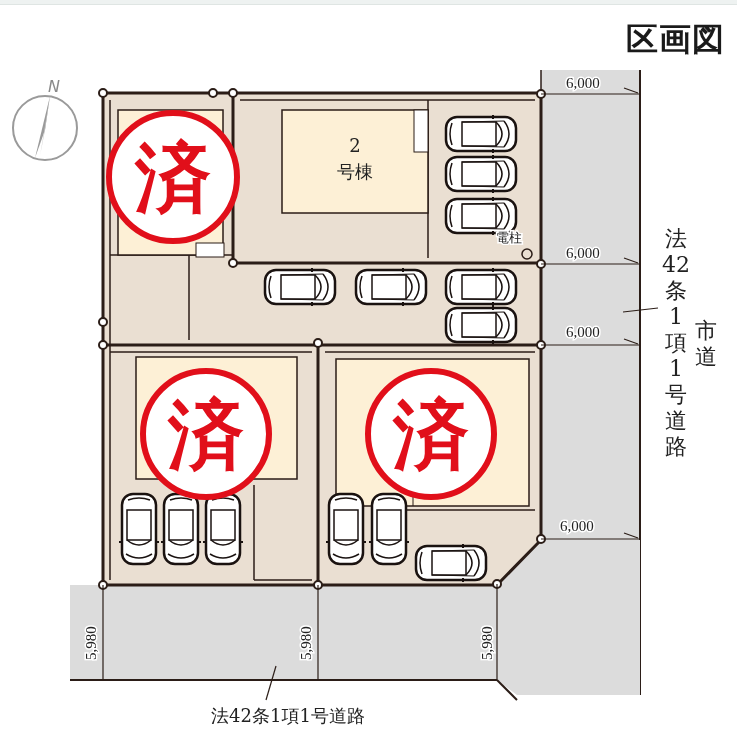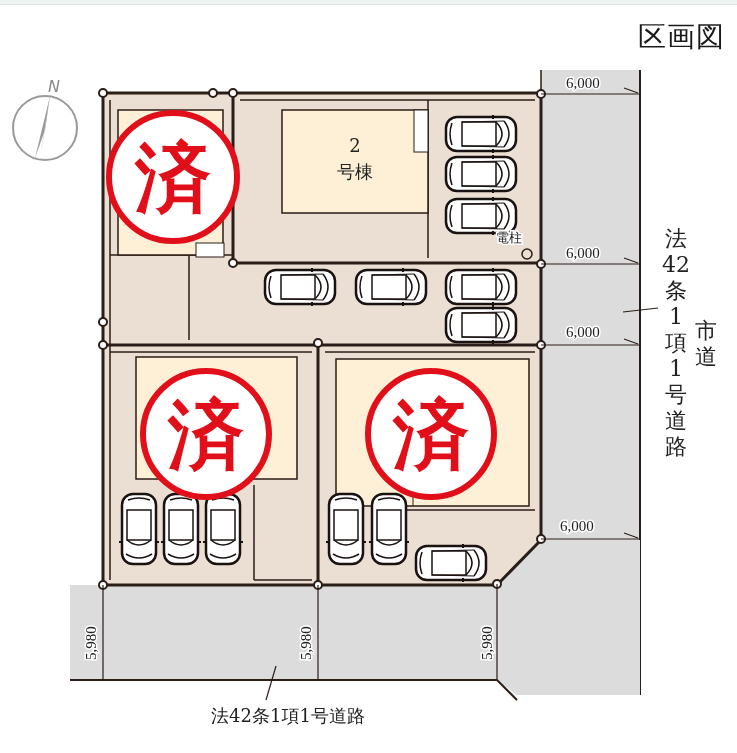--- a/index.html
+++ b/index.html
@@ -1,21 +1,21 @@
 <!DOCTYPE html>
 <html><head>
 <meta charset="utf-8">
 <style>
   html, body { margin: 0; padding: 0; background: #ffffff; }
   body { width: 737px; height: 753px; position: relative; overflow: hidden;
          font-family: "DejaVu Serif", "Liberation Serif", serif; }
   .topbar { position: absolute; left: 0; top: 0; width: 737px; height: 4px;
             background: #eef2f1; border-bottom: 1px solid #dfe5e3; }
   .title { position: absolute; right: 12px; top: 18px; font-family: "DejaVu Sans", sans-serif;
-           font-weight: normal; font-size: 28px; color: #1a1a1a; letter-spacing: 1px; }
+           font-weight: bold; font-size: 32px; color: #1a1a1a; letter-spacing: 1px; }
   svg { position: absolute; left: 0; top: 0; }
   .dim { font-family: "Liberation Serif", "DejaVu Serif", serif; font-size: 15px; fill: #222; }
   .lbl { font-family: "DejaVu Serif", serif; fill: #222; }
   .stamp { font-family: "DejaVu Sans", sans-serif; font-weight: bold; fill: #e10f1a; }
 </style>
 </head>
 <body>
 
 <div class="topbar"></div>
 <div class="title">区画図</div>

